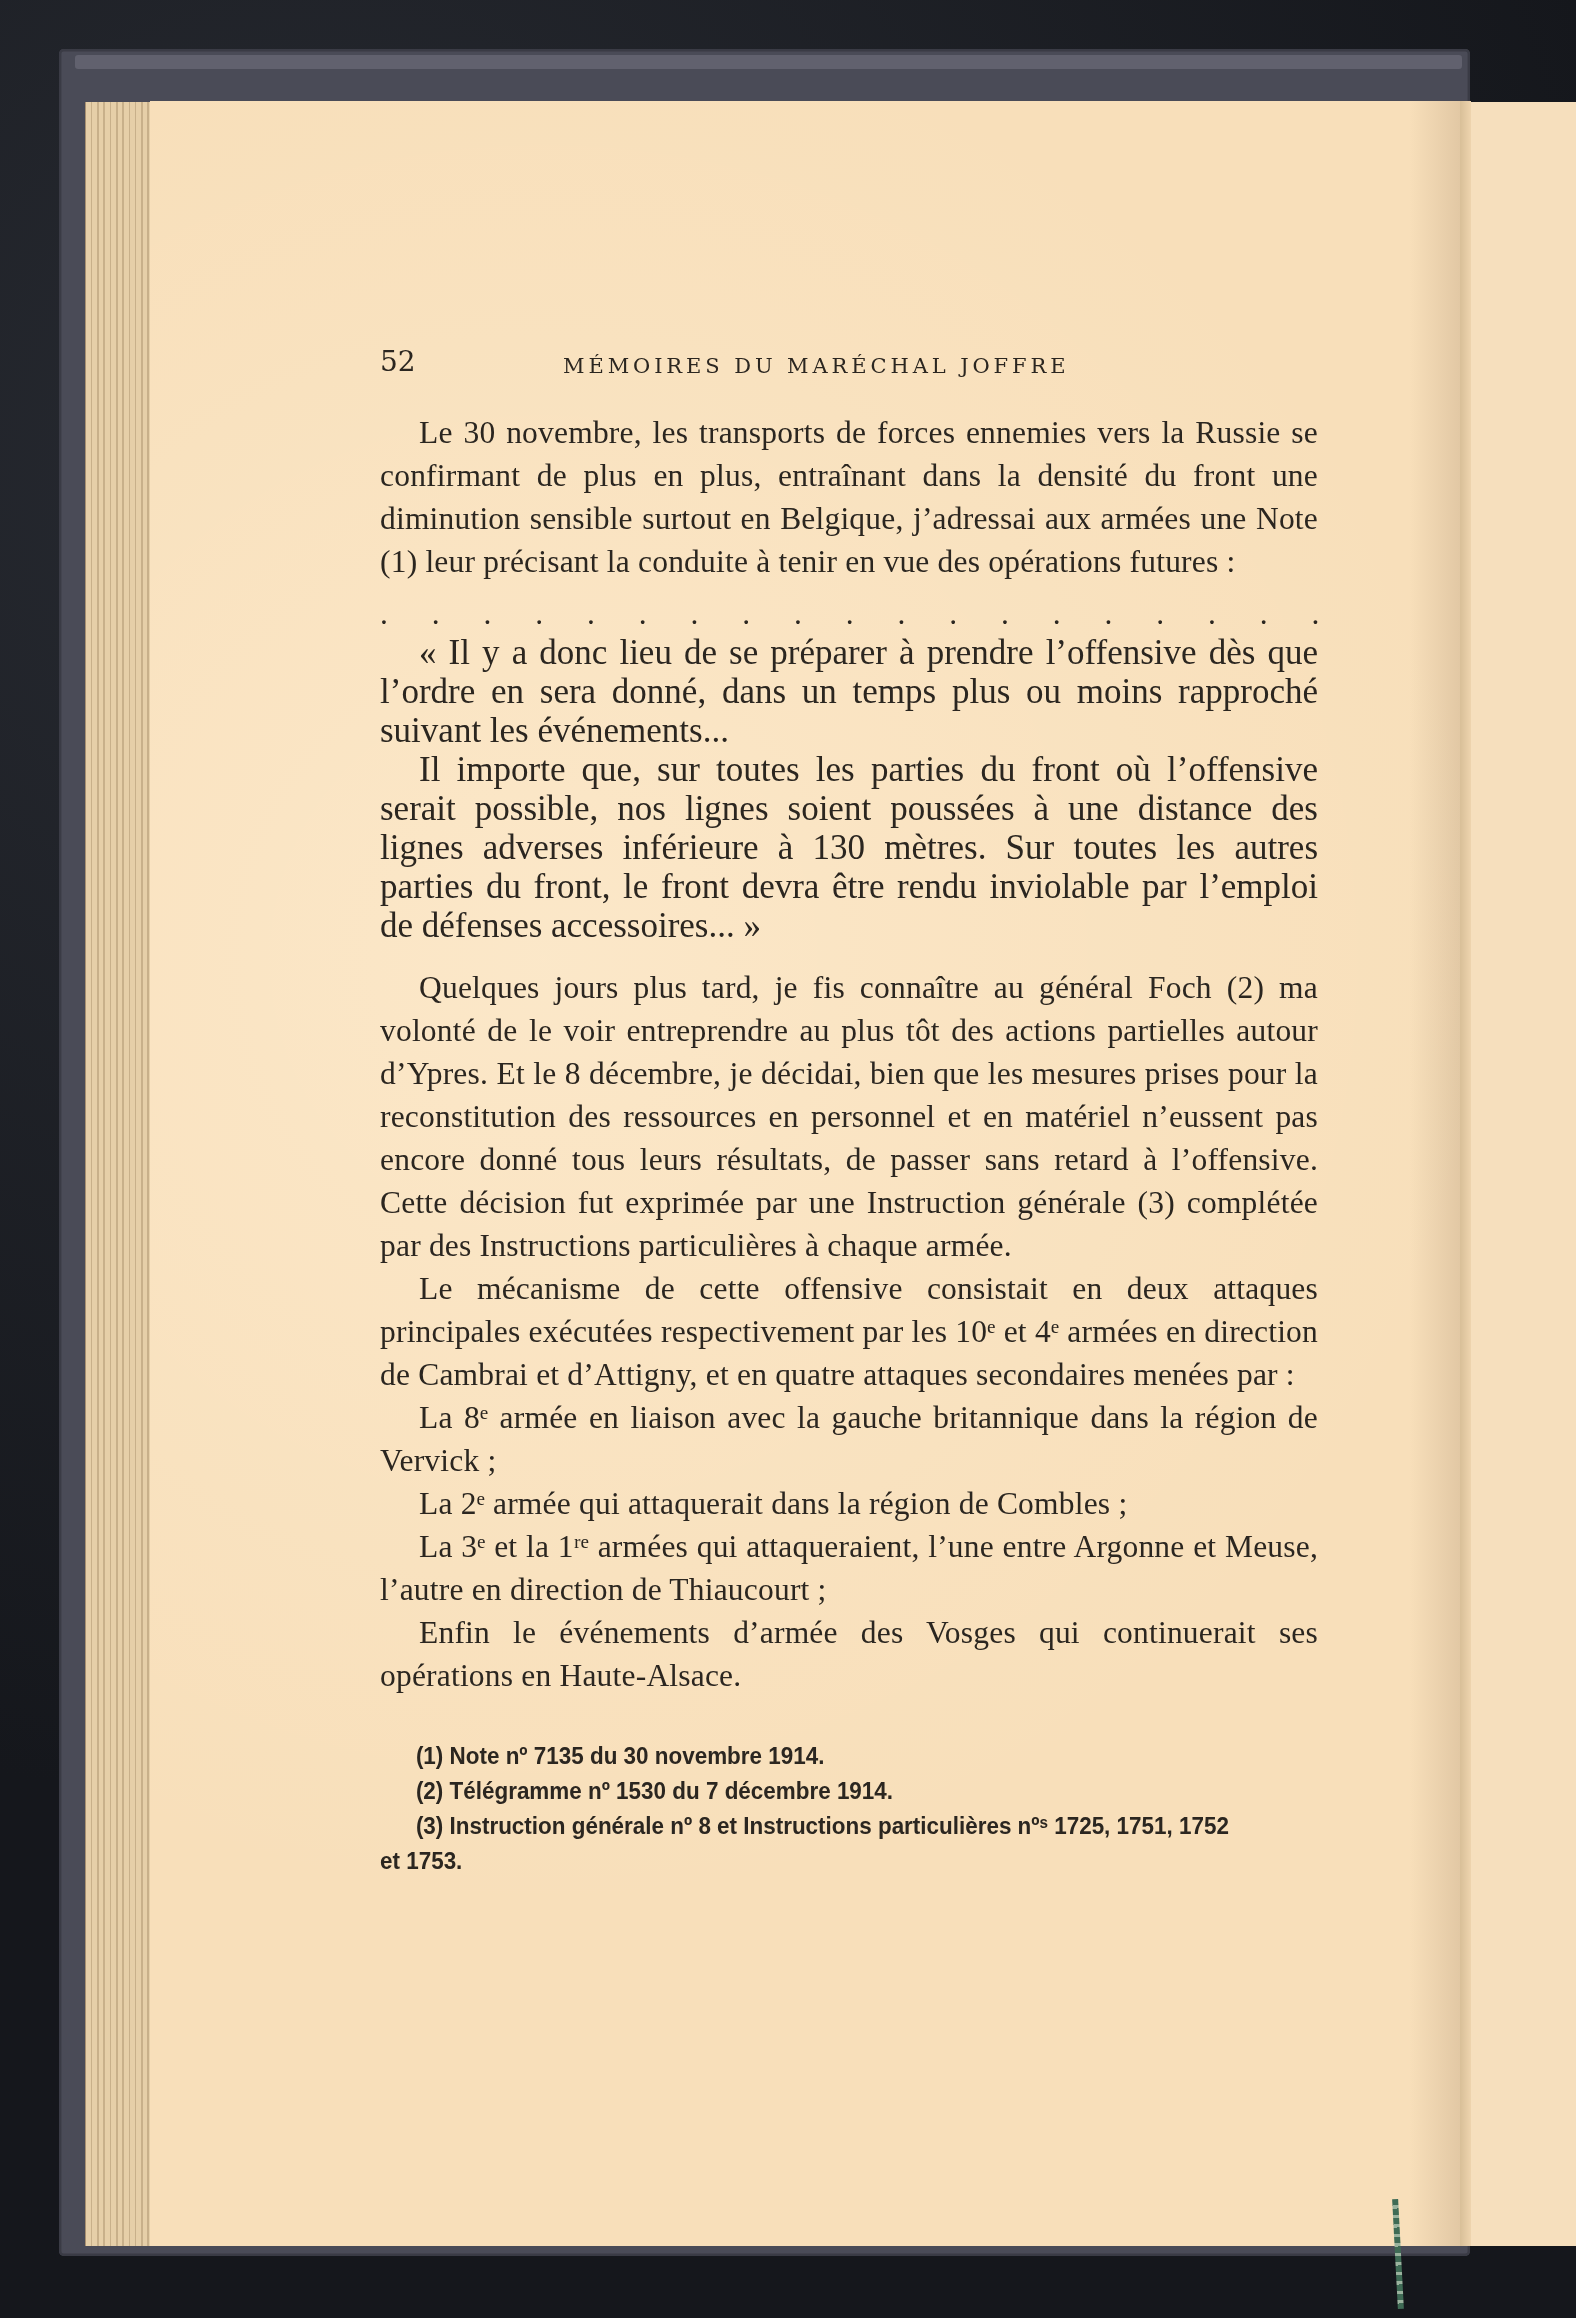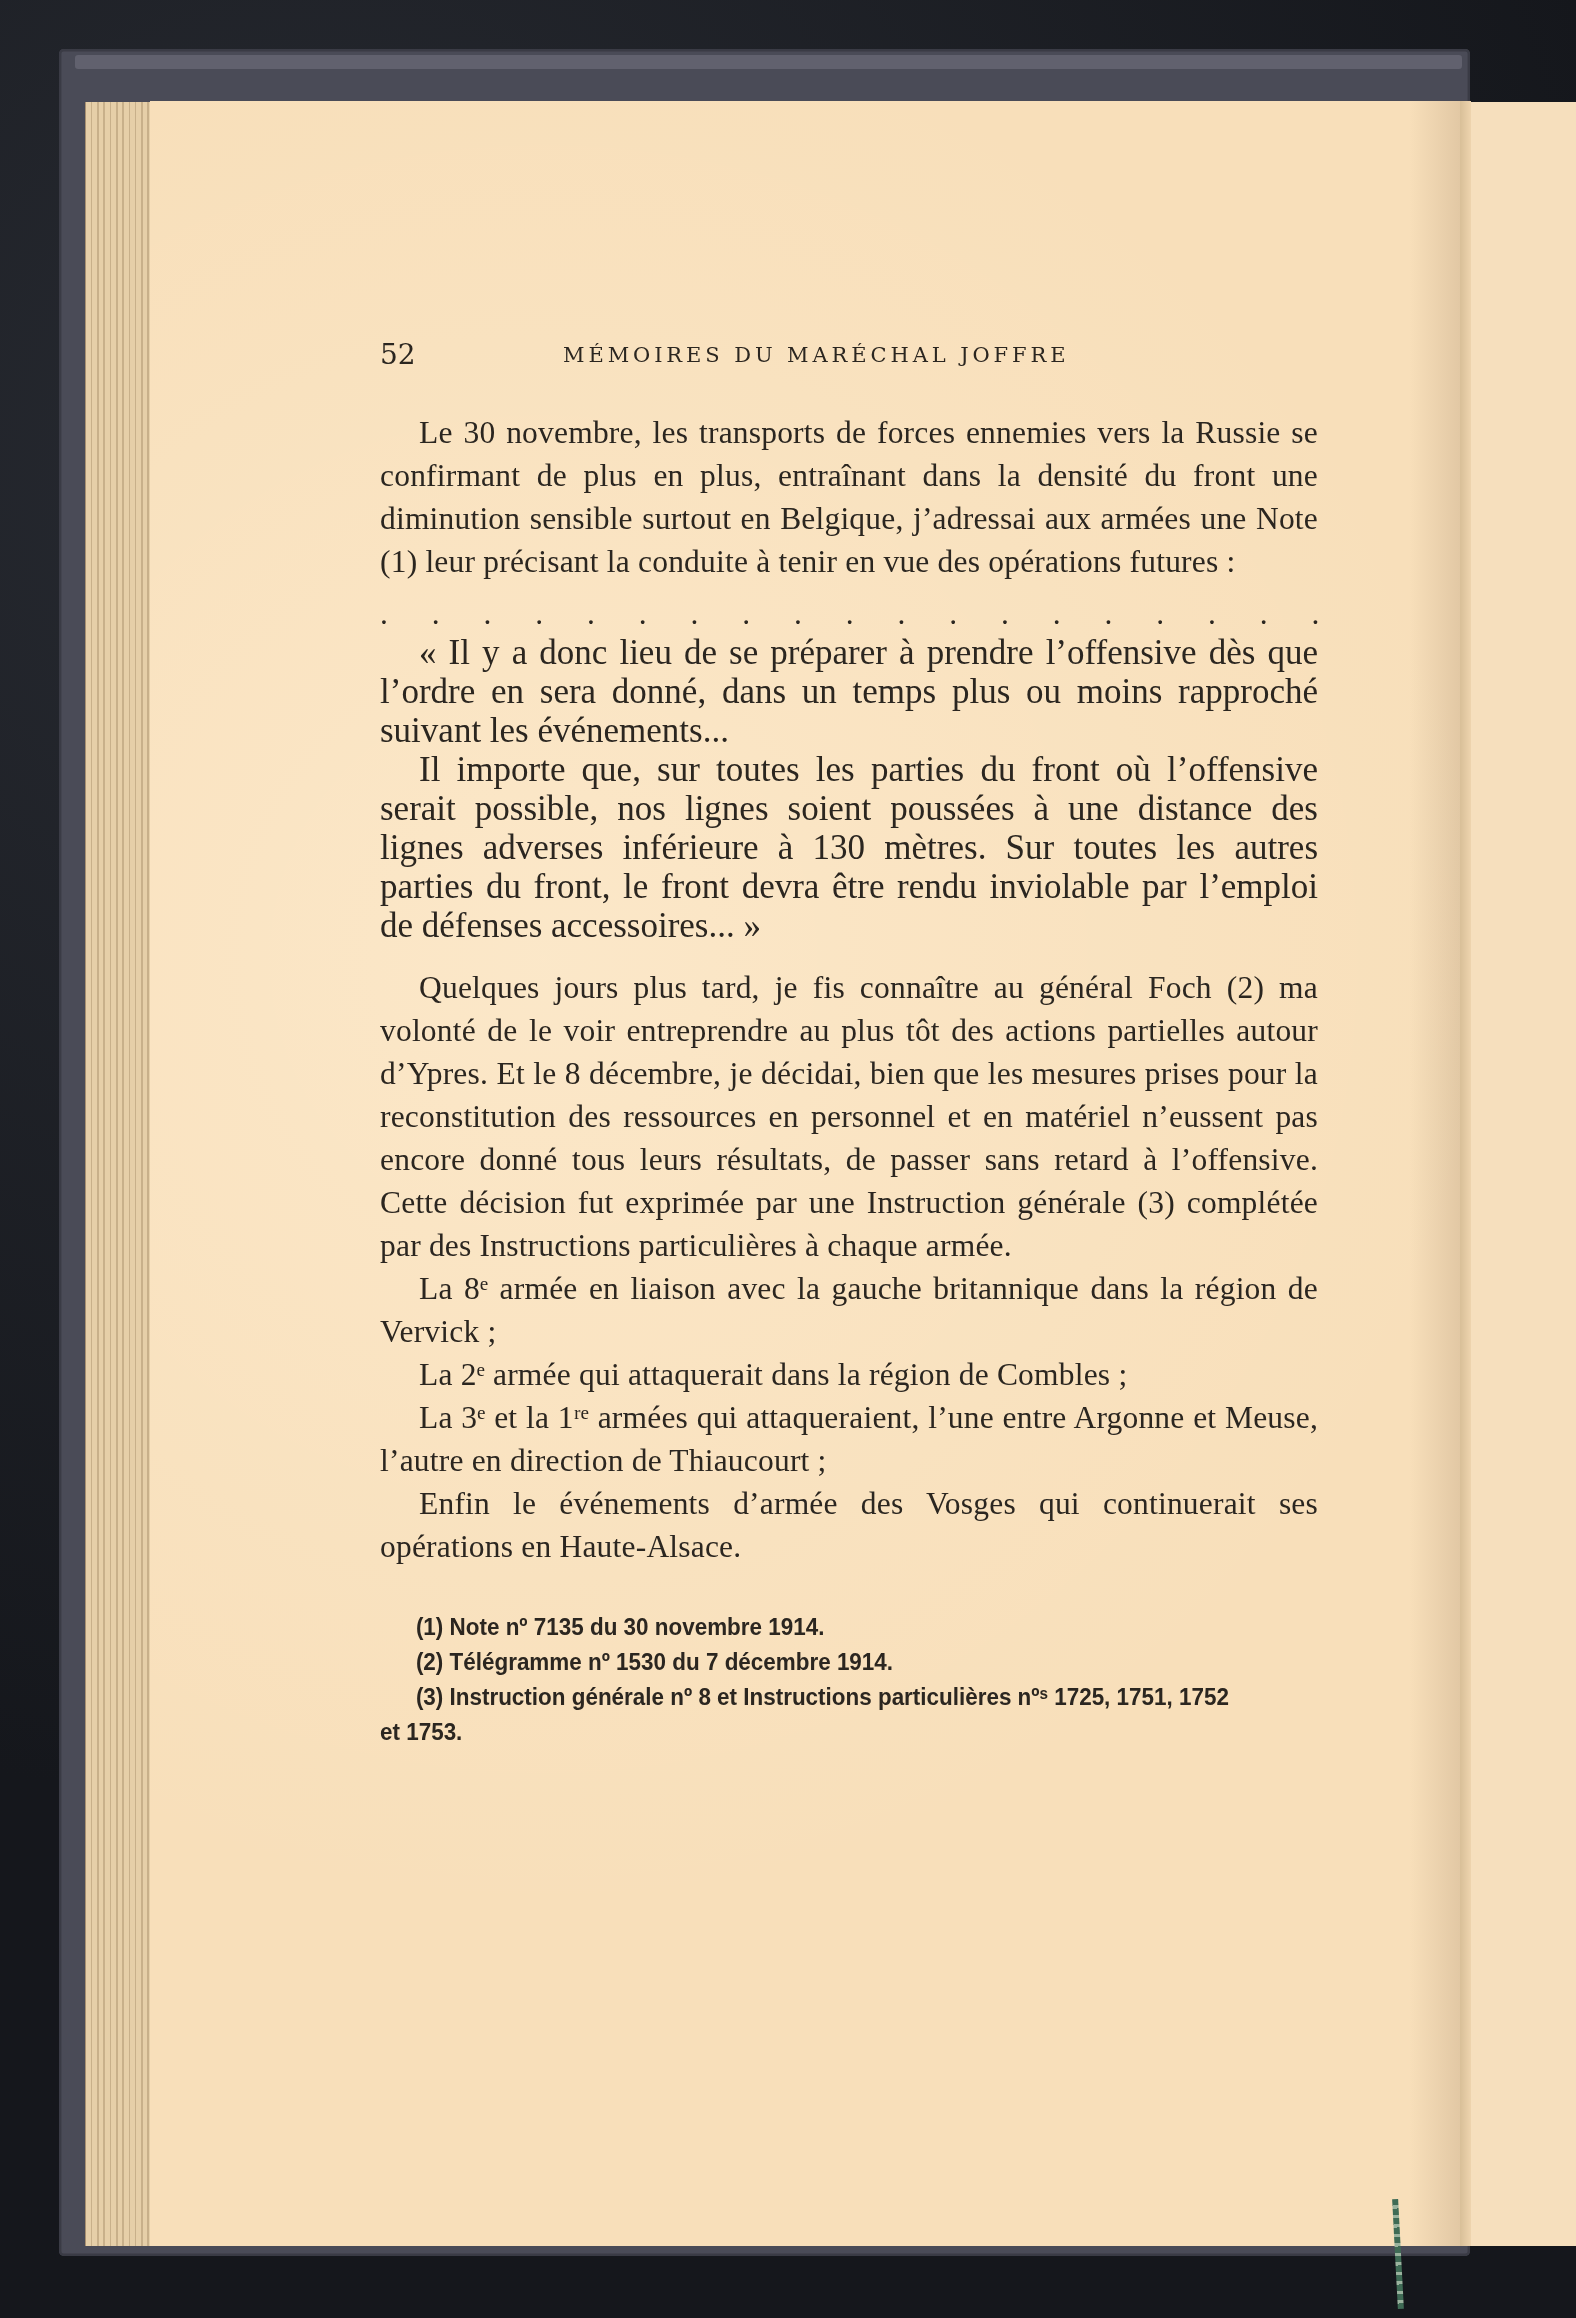--- a/index.html
+++ b/index.html
@@ -43,21 +43,21 @@
   .gutter {
     position:absolute; left:1460px; top:101px; width:11px; height:2145px;
     background:linear-gradient(90deg,#d8bf98,#eed4ae);
   }
   .text-block {
     position:absolute; left:380px; top:331px; width:938px;
     color:#2b2620;
     font-family:"DejaVu Serif", "Liberation Serif", serif;
   }
   .running-head {
-    display:flex; align-items:center; height:47px;
+    display:flex; align-items:flex-end; height:47px;
   }
   .page-number { font-size:28px; width:158px; }
   .running-title {
     font-size:21px; letter-spacing:3.9px; text-transform:uppercase;
     margin-left:25px;
   }
   p {
     margin:0; font-size:30px; line-height:43px;
     text-align:justify; text-indent:39px;
     font-family:Liberation Serif, serif;
@@ -109,20 +109,21 @@
 
   <div class="ellipsis-row">. . . . . . . . . . . . . . . . . . . . . . . . . . . . . . . . . . .</div>
 
   <div class="quote">
     <p>« Il y a donc lieu de se préparer à prendre l’offensive dès que l’ordre en sera donné, dans un temps plus ou moins rapproché suivant les événements...</p>
     <p>Il importe que, sur toutes les parties du front où l’offensive serait possible, nos lignes soient poussées à une distance des lignes adverses inférieure à 130 mètres. Sur toutes les autres parties du front, le front devra être rendu inviolable par l’emploi de défenses accessoires... »</p>
   </div>
 
   <div class="body after-quote">
     <p>Quelques jours plus tard, je fis connaître au général Foch (2) ma volonté de le voir entreprendre au plus tôt des actions partielles autour d’Ypres. Et le 8 décembre, je décidai, bien que les mesures prises pour la reconstitution des ressources en personnel et en matériel n’eussent pas encore donné tous leurs résultats, de passer sans retard à l’offensive. Cette décision fut exprimée par une Instruction générale (3) complétée par des Instructions particulières à chaque armée.</p>
+    <p>Le mécanisme de cette offensive consistait en deux attaques principales exécutées respectivement par les 10ᵉ et 4ᵉ armées en direction de Cambrai et d’Attigny, et en quatre attaques secondaires menées par :</p>
     <p>La 8ᵉ armée en liaison avec la gauche britannique dans la région de Vervick ;</p>
     <p>La 2ᵉ armée qui attaquerait dans la région de Combles ;</p>
     <p>La 3ᵉ et la 1ʳᵉ armées qui attaqueraient, l’une entre Argonne et Meuse, l’autre en direction de Thiaucourt ;</p>
     <p>Enfin le événements d’armée des Vosges qui continuerait ses opérations en Haute-Alsace.</p>
   </div>
 
   <div class="footnotes">
     <div>(1) Note nº 7135 du 30 novembre 1914.</div>
     <div>(2) Télégramme nº 1530 du 7 décembre 1914.</div>
     <div class="wrap">(3) Instruction générale nº 8 et Instructions particulières nºˢ 1725, 1751, 1752 et 1753.</div>

